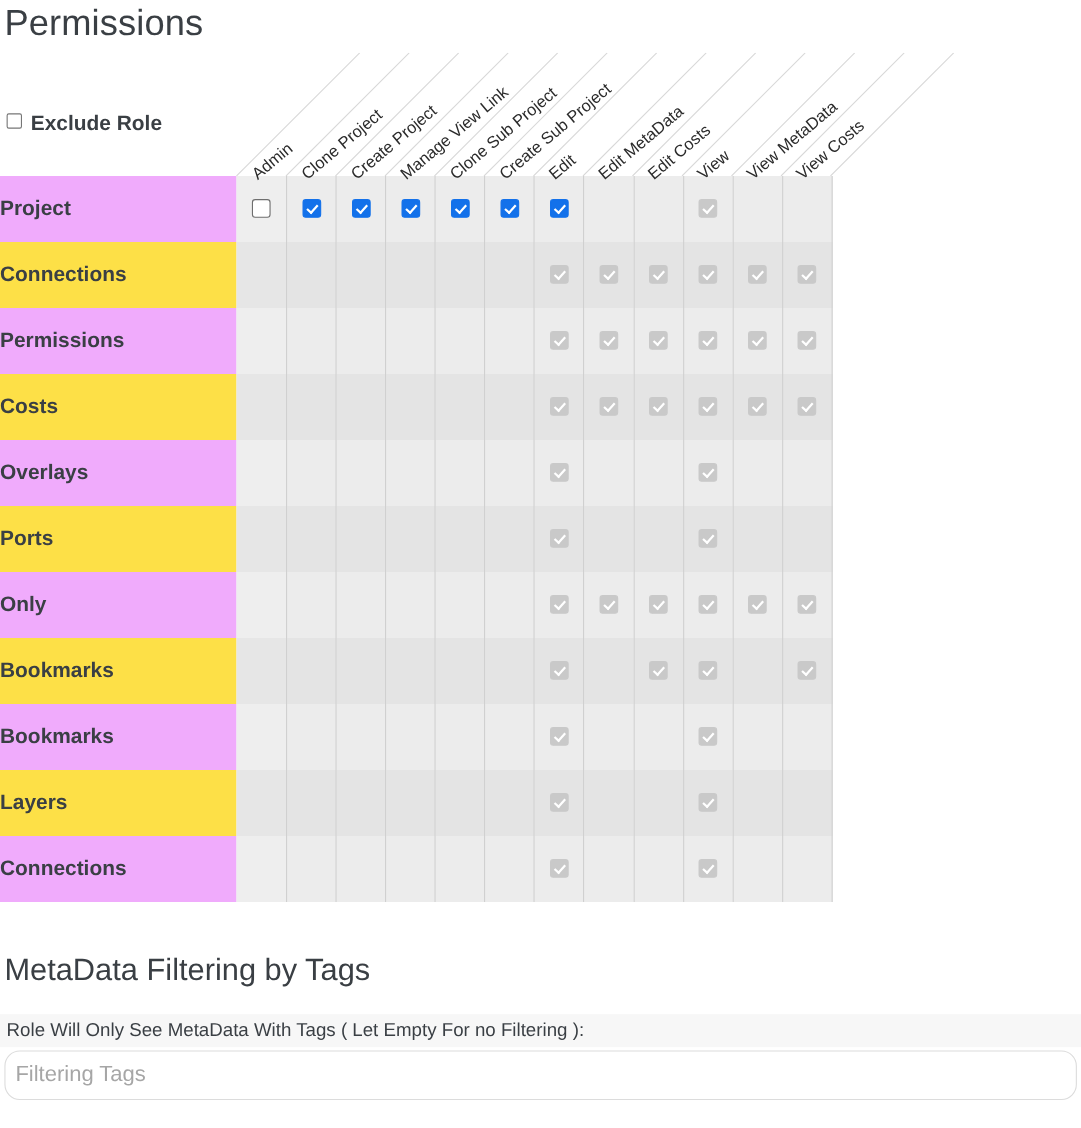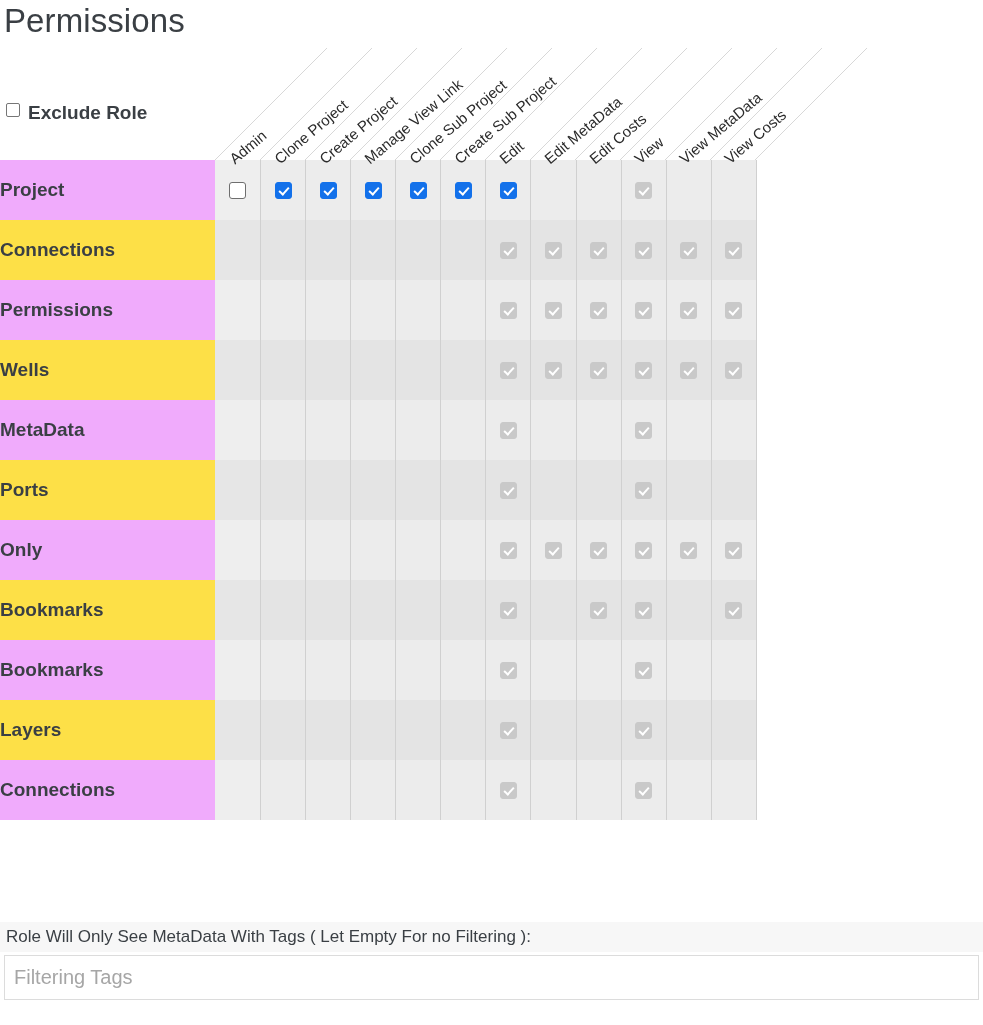--- a/index.html
+++ b/index.html
@@ -128,21 +128,21 @@
     position:absolute;left:0;top:922px;
     width:983px;height:30px;
     background:#f7f7f7;
     font-size:17px;color:#3a3f44;
     line-height:30px;padding-left:6px;
     box-sizing:border-box;white-space:nowrap;
   }
   .tag-input{
     position:absolute;left:4px;top:955px;
     width:975px;height:45px;
-    border:1px solid #dcdcdc;border-radius:0;
+    border:1px solid #dcdcdc;border-radius:14px;
     background:#fff;
     font-family:"Liberation Sans","DejaVu Sans",sans-serif;
     font-size:20px;color:#333;
     padding:0 9px;box-sizing:border-box;
     outline:none;
   }
   .tag-input::placeholder{color:#a6a6a6;opacity:1;}
 </style>
 </head>
 <body>
@@ -227,36 +227,36 @@
             <td class="cell"><span class="cb none"></span></td>
             <td class="cell"><span class="cb none"></span></td>
             <td class="cell"><span class="cb dis"></span></td>
             <td class="cell"><span class="cb dis"></span></td>
             <td class="cell"><span class="cb dis"></span></td>
             <td class="cell"><span class="cb dis"></span></td>
             <td class="cell"><span class="cb dis"></span></td>
             <td class="cell"><span class="cb dis"></span></td>
           </tr>
           <tr class="r-even">
-            <td class="res-name">Wells</td>
-            <td class="cell admin"><span class="cb none"></span></td>
-            <td class="cell"><span class="cb none"></span></td>
-            <td class="cell"><span class="cb none"></span></td>
-            <td class="cell"><span class="cb none"></span></td>
-            <td class="cell"><span class="cb none"></span></td>
-            <td class="cell"><span class="cb none"></span></td>
-            <td class="cell"><span class="cb dis"></span></td>
-            <td class="cell"><span class="cb dis"></span></td>
-            <td class="cell"><span class="cb dis"></span></td>
-            <td class="cell"><span class="cb dis"></span></td>
-            <td class="cell"><span class="cb dis"></span></td>
-            <td class="cell"><span class="cb dis"></span></td>
-          </tr>
-          <tr class="r-odd">
-            <td class="res-name">MetaData</td>
+            <td class="res-name">Costs</td>
+            <td class="cell admin"><span class="cb none"></span></td>
+            <td class="cell"><span class="cb none"></span></td>
+            <td class="cell"><span class="cb none"></span></td>
+            <td class="cell"><span class="cb none"></span></td>
+            <td class="cell"><span class="cb none"></span></td>
+            <td class="cell"><span class="cb none"></span></td>
+            <td class="cell"><span class="cb dis"></span></td>
+            <td class="cell"><span class="cb dis"></span></td>
+            <td class="cell"><span class="cb dis"></span></td>
+            <td class="cell"><span class="cb dis"></span></td>
+            <td class="cell"><span class="cb dis"></span></td>
+            <td class="cell"><span class="cb dis"></span></td>
+          </tr>
+          <tr class="r-odd">
+            <td class="res-name">Overlays</td>
             <td class="cell admin"><span class="cb none"></span></td>
             <td class="cell"><span class="cb none"></span></td>
             <td class="cell"><span class="cb none"></span></td>
             <td class="cell"><span class="cb none"></span></td>
             <td class="cell"><span class="cb none"></span></td>
             <td class="cell"><span class="cb none"></span></td>
             <td class="cell"><span class="cb dis"></span></td>
             <td class="cell"><span class="cb none"></span></td>
             <td class="cell"><span class="cb none"></span></td>
             <td class="cell"><span class="cb dis"></span></td>
@@ -350,16 +350,17 @@
             <td class="cell"><span class="cb none"></span></td>
             <td class="cell"><span class="cb none"></span></td>
             <td class="cell"><span class="cb dis"></span></td>
             <td class="cell"><span class="cb none"></span></td>
             <td class="cell"><span class="cb none"></span></td>
           </tr>
         </tbody>
     </table>
   </div>
 
+  <div class="sec-title">MetaData Filtering by Tags</div>
   <div class="tag-label">Role Will Only See MetaData With Tags ( Let Empty For no Filtering ):</div>
   <input class="tag-input" type="text" placeholder="Filtering Tags" style="">
 
 </div>
 
 </body></html>

